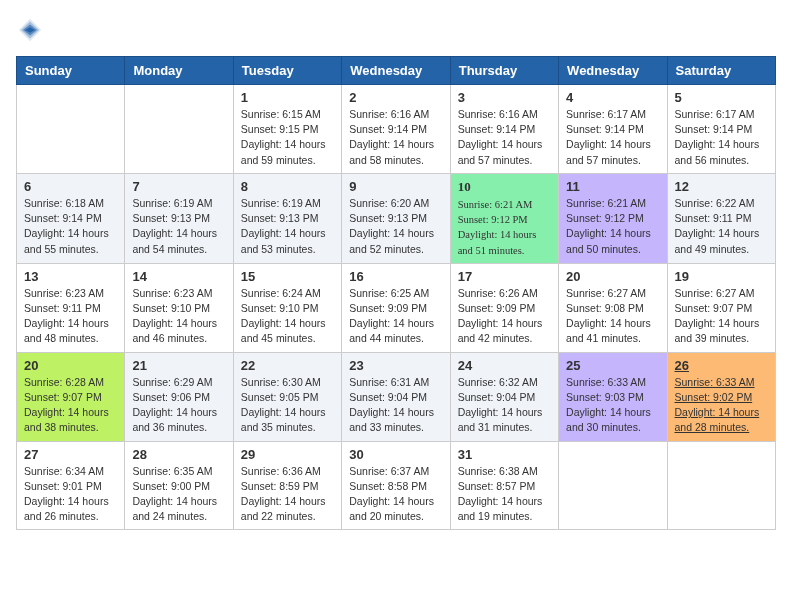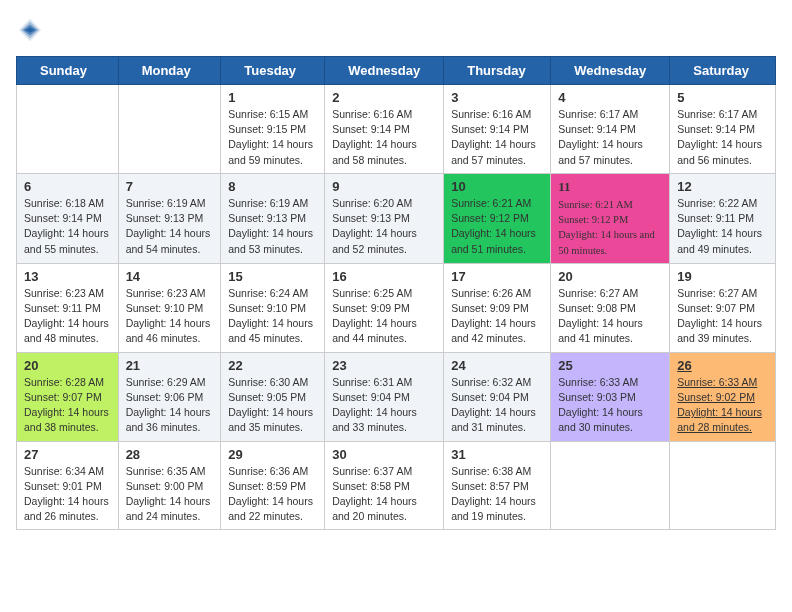--- a/index.html
+++ b/index.html
@@ -39,21 +39,21 @@
     }
     .calendar {
       width: 100%;
       border-collapse: collapse;
       border: 1px solid #ccc;
     }
     .calendar th {
       background-color: #2563a8;
       color: #fff;
       text-align: left;
-      padding: 6px 23px;
+      padding: 6px 8px;
       font-size: 13px;
       border: 1px solid #1a4f8a;
     }
     .calendar td {
       vertical-align: top;
       padding: 5px 7px;
       border: 1px solid #ccc;
       width: calc(100% / 7);
       font-size: 11px;
       color: #333;
@@ -146,25 +146,25 @@
           <div class="day-info">Sunrise: 6:19 AM<br>Sunset: 9:13 PM<br>Daylight: 14 hours and 54 minutes.</div>
         </td>
         <td style="background: rgb(240, 244, 248);">
           <span class="day-number">8</span>
           <div class="day-info">Sunrise: 6:19 AM<br>Sunset: 9:13 PM<br>Daylight: 14 hours and 53 minutes.</div>
         </td>
         <td style="background: rgb(240, 244, 248);">
           <span class="day-number">9</span>
           <div class="day-info">Sunrise: 6:20 AM<br>Sunset: 9:13 PM<br>Daylight: 14 hours and 52 minutes.</div>
         </td>
-        <td style="background: #22c55e;">
+        <td style="background: #86efac; font-family: Liberation Serif, serif;">
           <span class="day-number">10</span>
           <div class="day-info">Sunrise: 6:21 AM<br>Sunset: 9:12 PM<br>Daylight: 14 hours and 51 minutes.</div>
         </td>
-        <td style="background: #ec4899; font-family: Liberation Serif, serif;">
+        <td style="background: #c4b5fd;">
           <span class="day-number">11</span>
           <div class="day-info">Sunrise: 6:21 AM<br>Sunset: 9:12 PM<br>Daylight: 14 hours and 50 minutes.</div>
         </td>
         <td style="background: rgb(240, 244, 248);">
           <span class="day-number">12</span>
           <div class="day-info">Sunrise: 6:22 AM<br>Sunset: 9:11 PM<br>Daylight: 14 hours and 49 minutes.</div>
         </td>
       </tr>
       <tr>
         <td>

